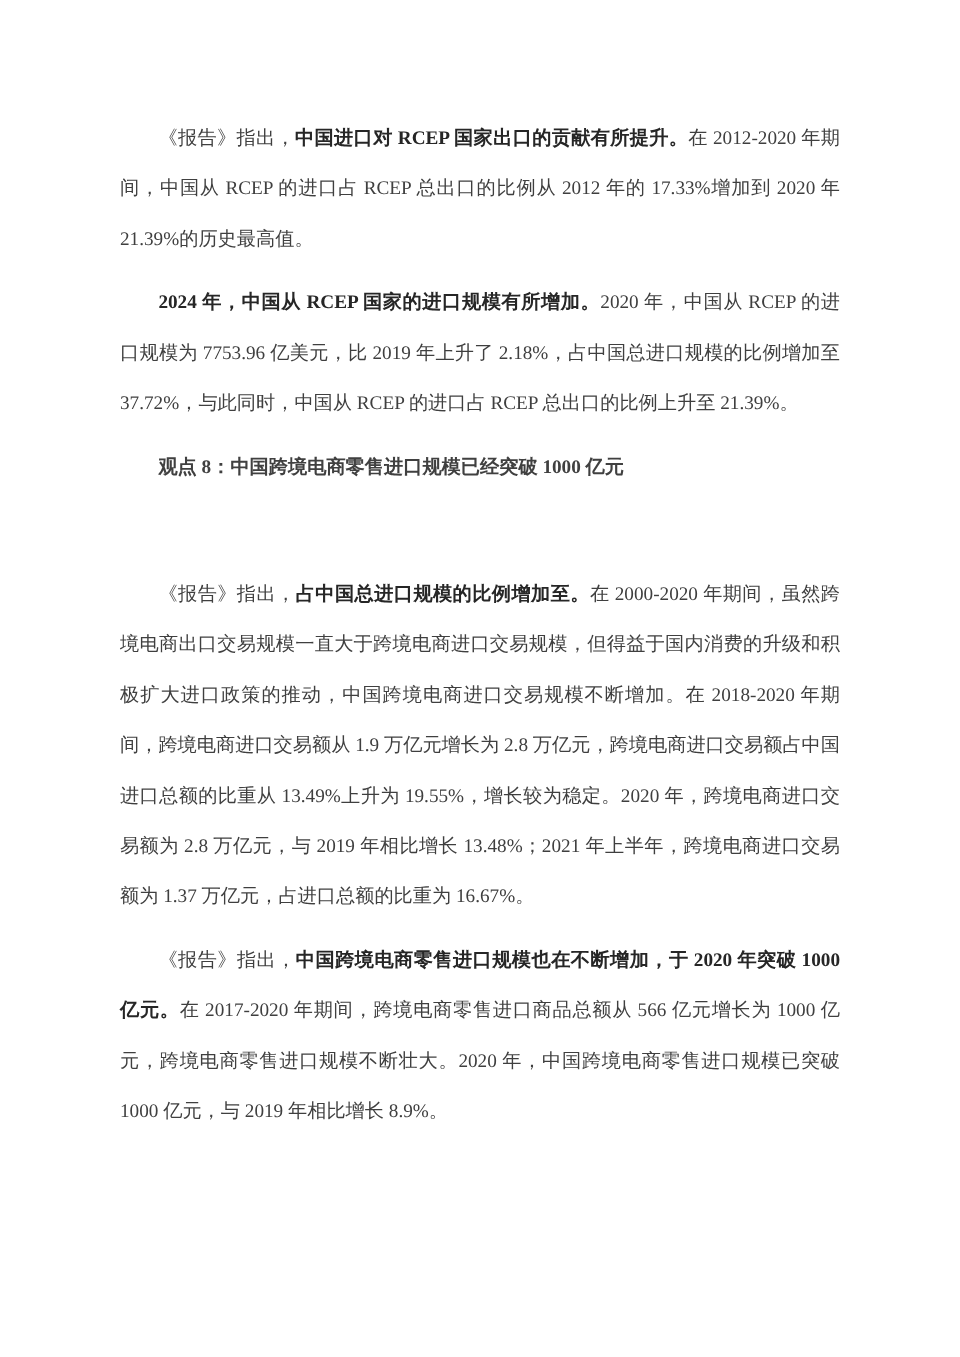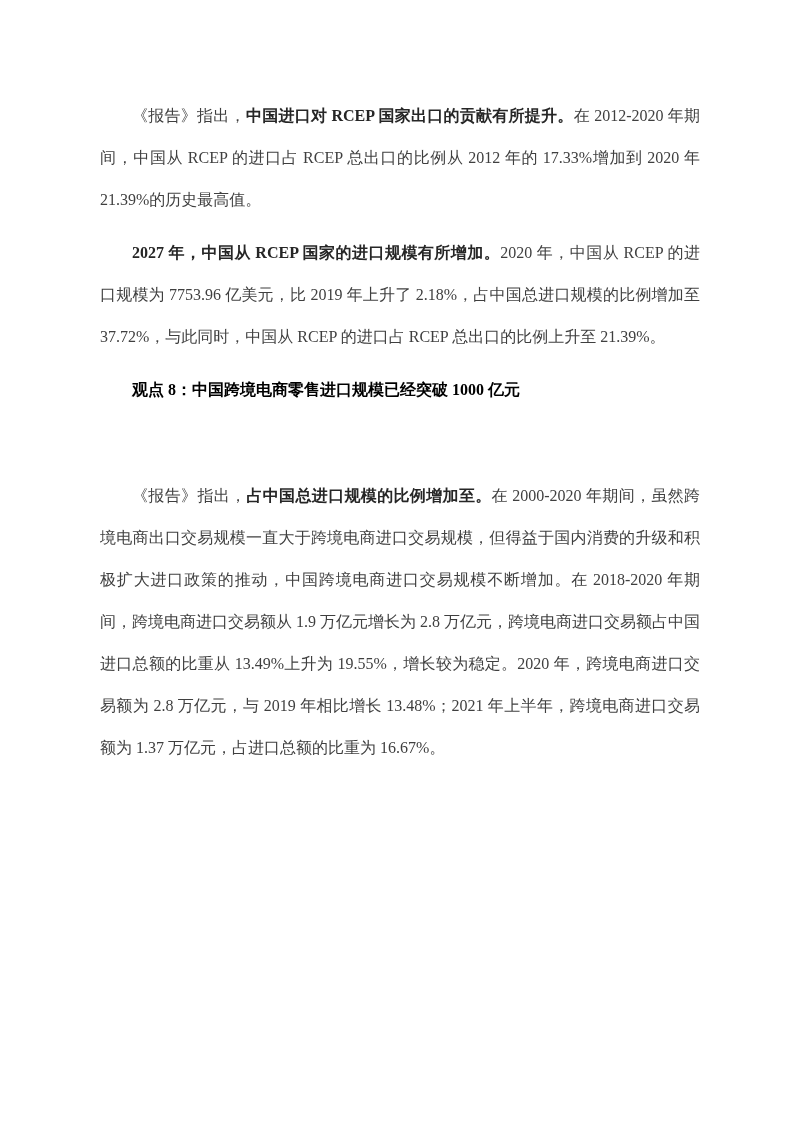--- a/index.html
+++ b/index.html
@@ -23,21 +23,21 @@
     color: #3f3f3f;
     text-align: justify;
   }
   .para {
     margin: 0 0 11px 0;
     text-indent: 2em;
   }
   .heading {
     font-size: 16px;
     font-weight: bold;
-    color: #000000;
+    color: #404040;
     line-height: 42px;
     margin: 0 0 64px 0;
     text-indent: 2em;
     text-align: left;
   }
   .run-bold {
     font-weight: bold;
     color: #262626;
   }
 </style>
@@ -45,24 +45,27 @@
 <body>
 
 <div class="page">
   <div class="doc-content">
 
     <p class="para">
       <span>《报告》指出，</span><span class="run-bold">中国进口对 RCEP 国家出口的贡献有所提升。</span><span>在 2012-2020 年期间，中国从 RCEP 的进口占 RCEP 总出口的比例从 2012 年的 17.33%增加到 2020 年 21.39%的历史最高值。</span>
     </p>
 
     <p class="para">
-      <span class="run-bold">2027 年，中国从 RCEP 国家的进口规模有所增加。</span><span>2020 年，中国从 RCEP 的进口规模为 7753.96 亿美元，比 2019 年上升了 2.18%，占中国总进口规模的比例增加至 37.72%，与此同时，中国从 RCEP 的进口占 RCEP 总出口的比例上升至 21.39%。</span>
+      <span class="run-bold">2024 年，中国从 RCEP 国家的进口规模有所增加。</span><span>2020 年，中国从 RCEP 的进口规模为 7753.96 亿美元，比 2019 年上升了 2.18%，占中国总进口规模的比例增加至 37.72%，与此同时，中国从 RCEP 的进口占 RCEP 总出口的比例上升至 21.39%。</span>
     </p>
 
     <h2 class="heading">观点 8：中国跨境电商零售进口规模已经突破 1000 亿元</h2>
 
     <p class="para">
       <span>《报告》指出，</span><span class="run-bold">占中国总进口规模的比例增加至。</span><span>在 2000-2020 年期间，虽然跨境电商出口交易规模一直大于跨境电商进口交易规模，但得益于国内消费的升级和积极扩大进口政策的推动，中国跨境电商进口交易规模不断增加。在 2018-2020 年期间，跨境电商进口交易额从 1.9 万亿元增长为 2.8 万亿元，跨境电商进口交易额占中国进口总额的比重从 13.49%上升为 19.55%，增长较为稳定。2020 年，跨境电商进口交易额为 2.8 万亿元，与 2019 年相比增长 13.48%；2021 年上半年，跨境电商进口交易额为 1.37 万亿元，占进口总额的比重为 16.67%。</span>
     </p>
 
+    <p class="para">
+      <span>《报告》指出，</span><span class="run-bold">中国跨境电商零售进口规模也在不断增加，于 2020 年突破 1000 亿元。</span><span>在 2017-2020 年期间，跨境电商零售进口商品总额从 566 亿元增长为 1000 亿元，跨境电商零售进口规模不断壮大。2020 年，中国跨境电商零售进口规模已突破 1000 亿元，与 2019 年相比增长 8.9%。</span>
+    </p>
 
   </div>
 </div>
 
 </body></html>

